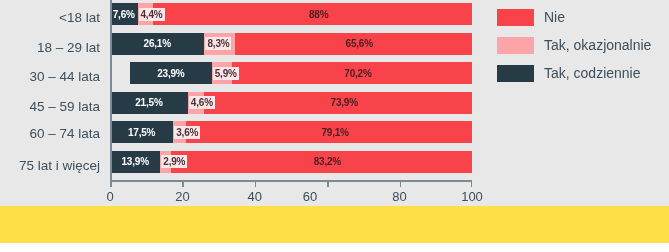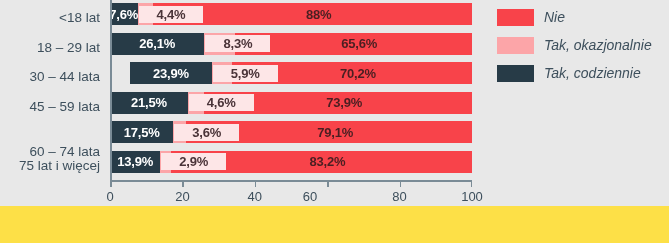--- a/index.html
+++ b/index.html
@@ -72,36 +72,36 @@
     align-items: center;
     justify-content: center;
     overflow: visible;
     box-sizing: border-box;
   }
   .seg-daily   { background: #273b47; }
   .seg-occ     { background: #fca5a8; }
   .seg-no      { background: #f8434a; }
 
   .seg-lbl {
-    font-size: 13px;
+    font-size: 10px;
     font-weight: bold;
     white-space: nowrap;
     letter-spacing: -0.2px;
   }
   .seg-daily .seg-lbl { color: #ffffff; }
   .seg-occ   .seg-lbl { color: #4a3338; }
   .seg-no    .seg-lbl { color: #4a1f22; padding-left: 12px; }
 
   
   .seg-occ.narrow { overflow: visible; }
   .seg-occ.narrow .seg-lbl {
     position: absolute;
     left: 1px;
     background: #fde6e7;
-    padding: 1px 18px;
+    padding: 1px 2px;
     z-index: 3;
     color: #4a3338;
     text-align: right;
   }
 
   
   .axis {
     position: absolute;
     left: 110px;
     top: 180px;
@@ -156,35 +156,34 @@
   .swatch {
     width: 37px;
     height: 17px;
     flex: 0 0 auto;
   }
   .legend-text {
     margin-left: 10px;
     font-size: 14px;
     color: #3d4f5c;
     white-space: nowrap;
-    font-style: italic;
   }
 </style>
 </head>
 <body>
 
 <div id="root">
   <div class="panel"></div>
 
   <div class="cat-col">
       <div class="cat-label" style="top: 3px;">&lt;18 lat</div>
       <div class="cat-label" style="top: 32.5px;">18 – 29 lat</div>
       <div class="cat-label" style="top: 62px;">30 – 44 lata</div>
       <div class="cat-label" style="top: 91.5px;">45 – 59 lata</div>
-      <div class="cat-label" style="top: 137px;">60 – 74 lata</div>
+      <div class="cat-label" style="top: 119px;">60 – 74 lata</div>
       <div class="cat-label" style="top: 150.5px;">75 lat i więcej</div>
     </div>
 
   <div class="plot">
       <div class="row" style="top: 3px; height: 22px;">
         <div class="seg seg-daily" style="width: 27.512px;">
           <span class="seg-lbl">7,6%</span>
         </div>
         <div class="seg seg-occ narrow" style="width: 15.928px;">
           <span class="seg-lbl">4,4%</span>

